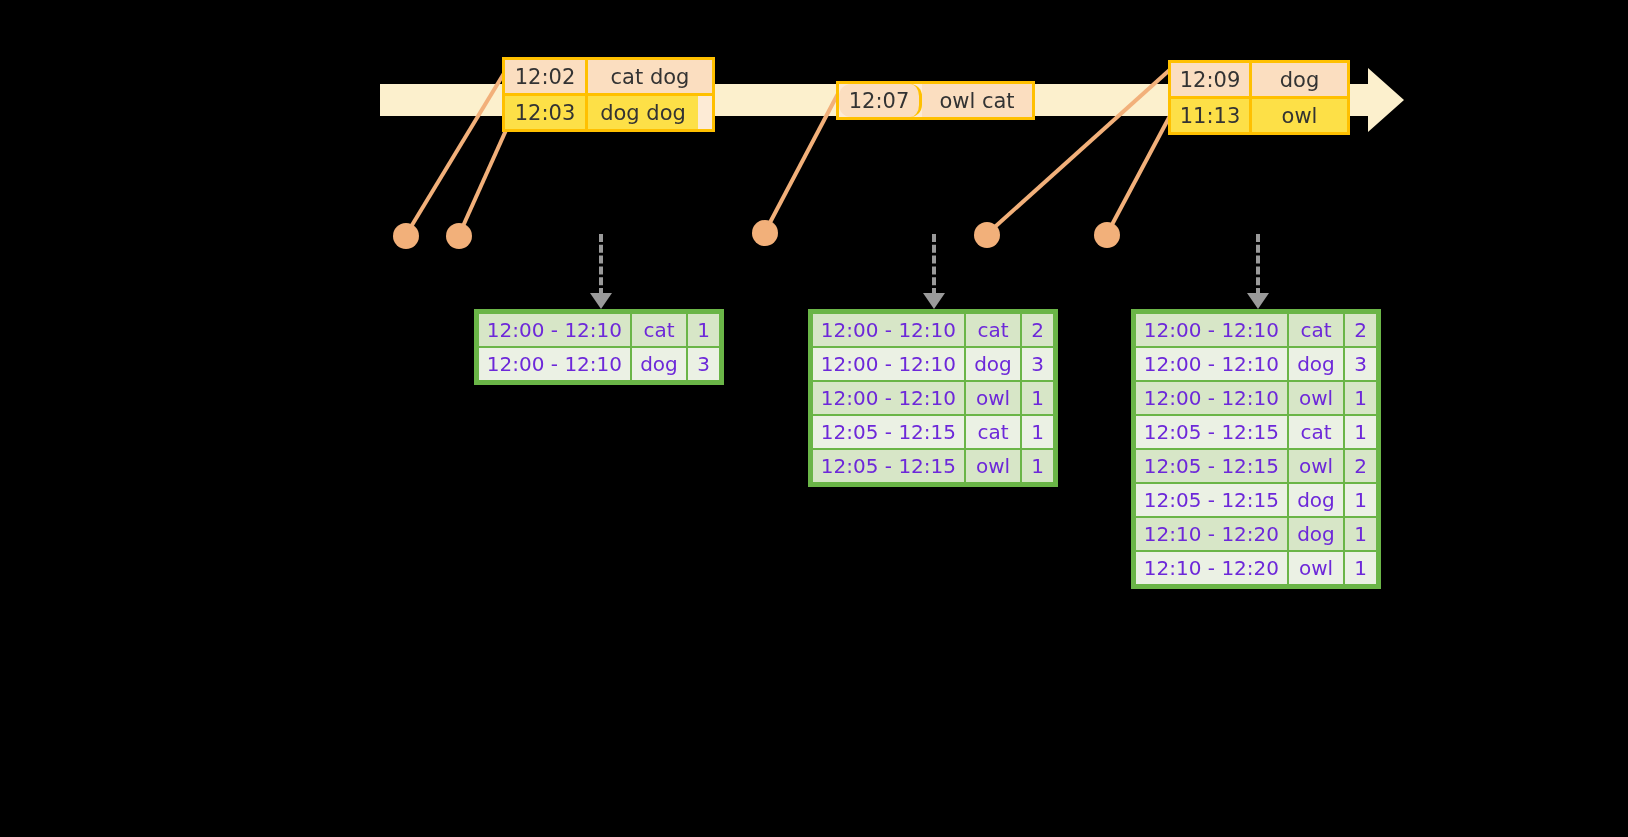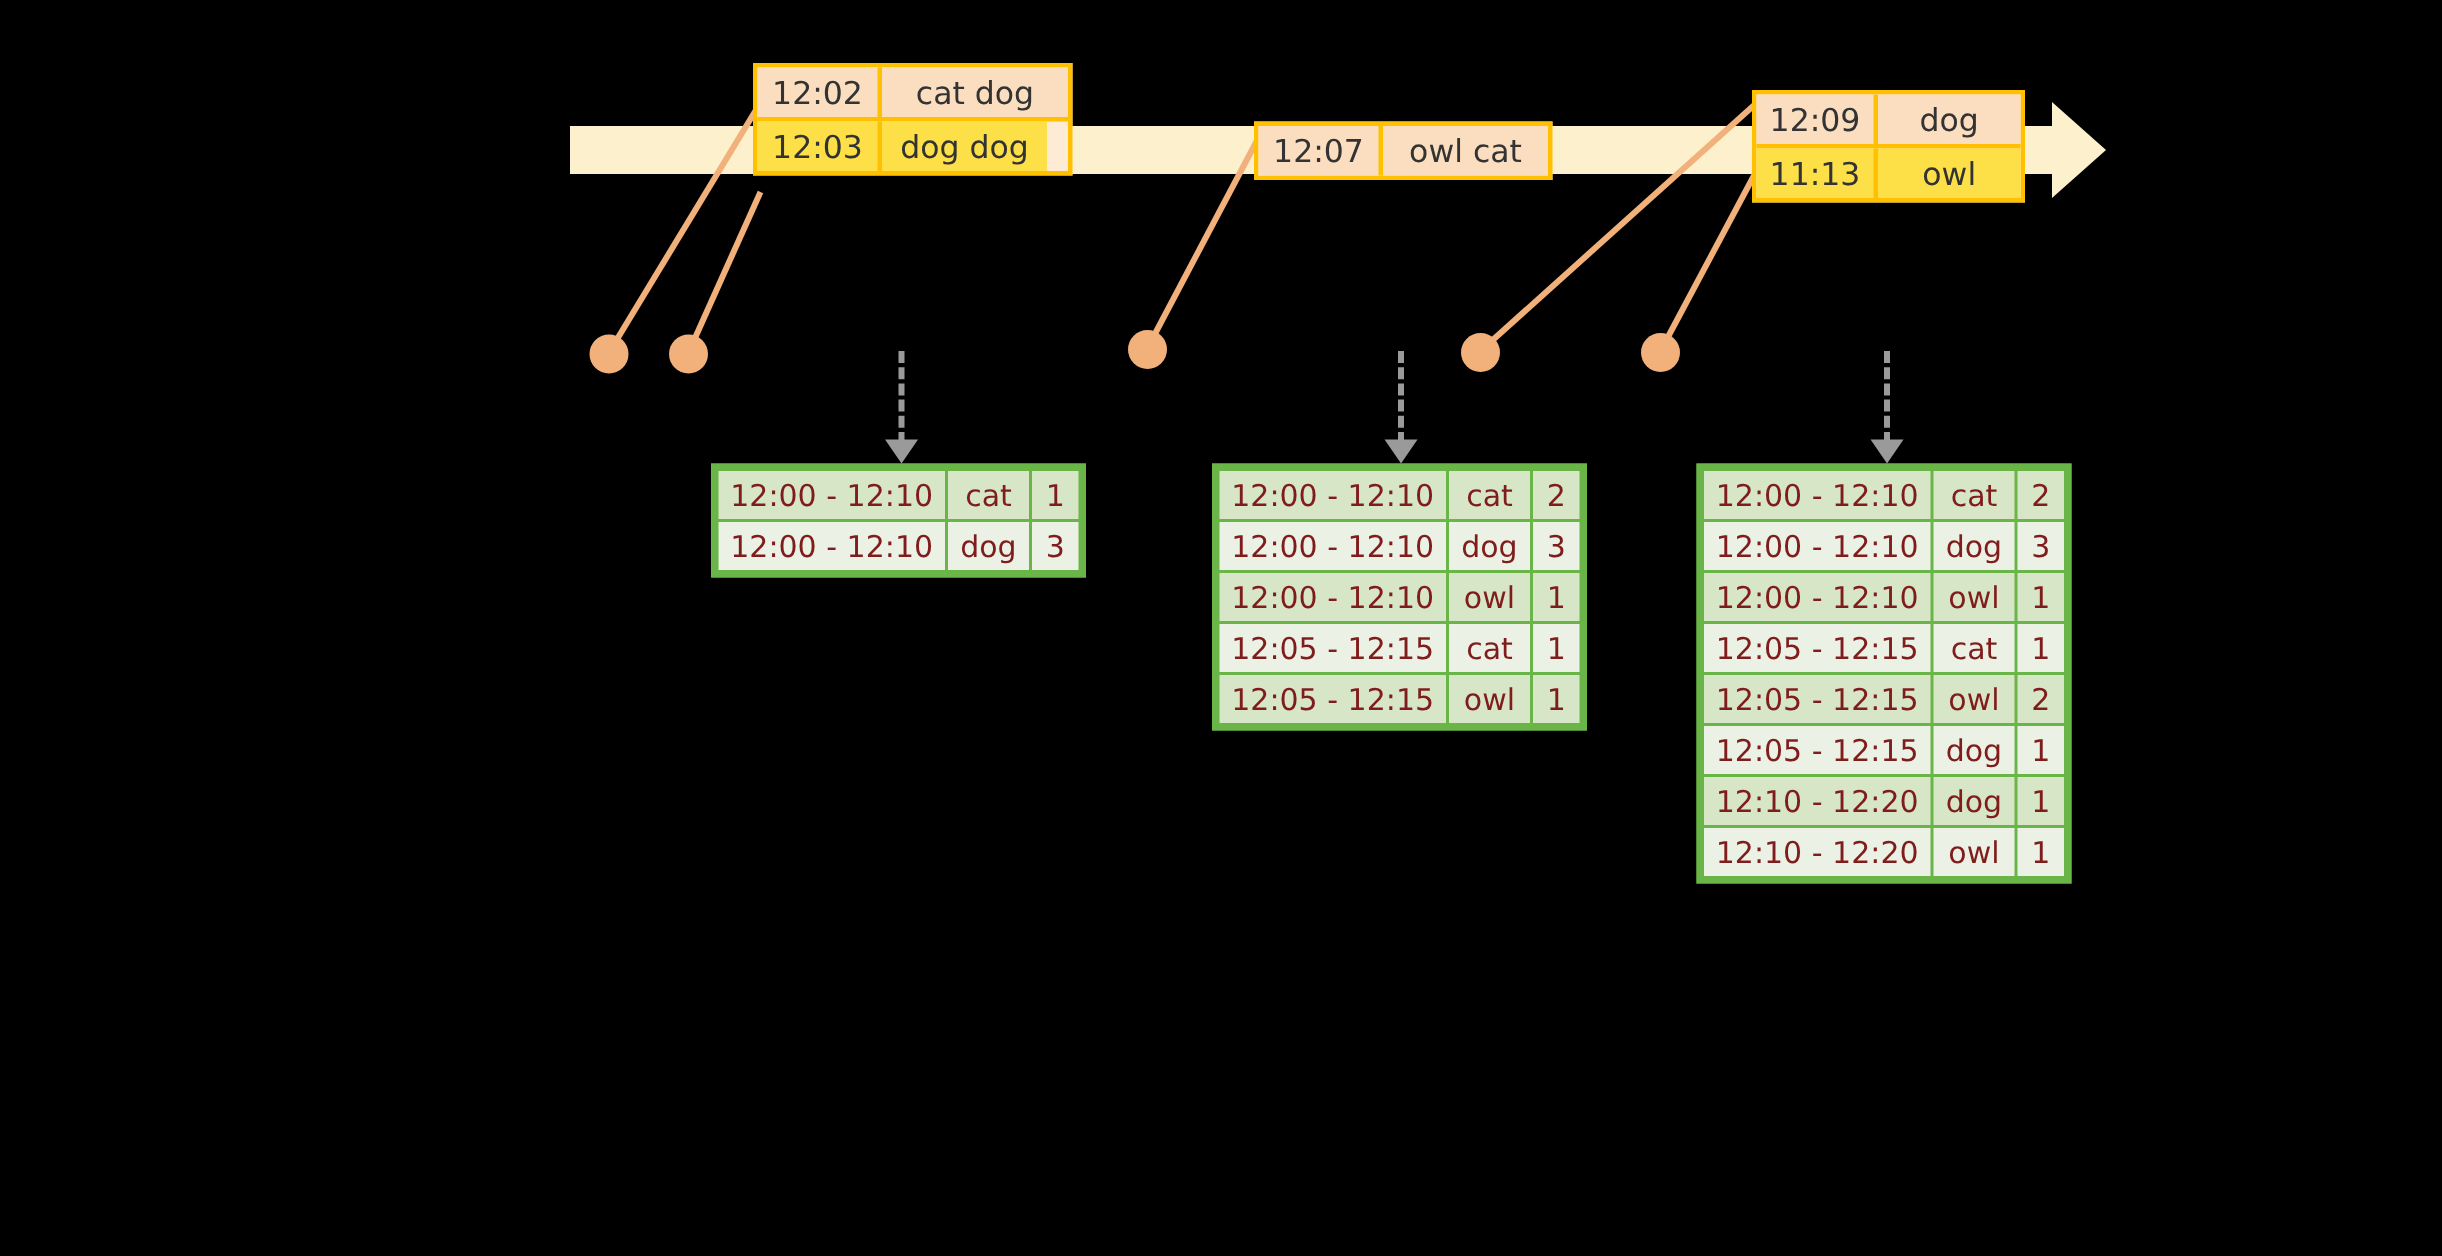--- a/index.html
+++ b/index.html
@@ -23,21 +23,21 @@
        height:33px;font-size:21px;color:#333;white-space:nowrap;}
   .evt .cell.time{border-right:3px solid #FFC000;}
   .evt .row.dark .cell{background:#FBDEC0;}
   .evt .row.light .cell{background:#fde047;}
 
   
   .tbl{position:absolute;border:4px solid #6AB547;background:#6AB547;
        box-sizing:border-box;}
   .tbl .trow{display:flex;}
   .tbl .tcell{display:flex;align-items:center;justify-content:center;
-       height:32px;font-size:20px;color:#7f1d1d;white-space:nowrap;
+       height:32px;font-size:20px;color:#6d28d9;white-space:nowrap;
        margin:1px;box-sizing:border-box;}
   .tbl .trow.d .tcell{background:#D7E6C7;}
   .tbl .trow.l .tcell{background:#EBF1E4;}
 
   
   .dash{position:absolute;width:0;border-left:4px dashed #9A9A9A;}
   .dashhead{position:absolute;width:0;height:0;
       border-left:11px solid transparent;border-right:11px solid transparent;
       border-top:16px solid #9A9A9A;}
 </style>
@@ -59,34 +59,34 @@
     </g>
     <g fill="#F2B07A">
       <circle cx="406" cy="236" r="13"></circle>
       <circle cx="459" cy="236" r="13"></circle>
       <circle cx="765" cy="233" r="13"></circle>
       <circle cx="987" cy="235" r="13"></circle>
       <circle cx="1107" cy="235" r="13"></circle>
     </g>
   </svg>
 
-  <div class="evt" style="left:502px;top:42px;">
+  <div class="evt" style="left:502px;top:57px;">
     <div class="row dark">
       <div class="cell time" style="width:80px;">12:02</div>
       <div class="cell payload" style="width:124px;">cat dog</div>
     </div>
     <div class="row light">
       <div class="cell time" style="width:80px;">12:03</div>
       <div class="cell payload" style="width:110px;">dog dog</div>
     </div>
   </div>
 
   <div class="evt" style="left:836px;top:81px;">
     <div class="row dark">
-      <div class="cell time" style="width:80px;">12:07</div>
+      <div class="cell time" style="width:80px;border-radius:12px;">12:07</div>
       <div class="cell payload" style="width:110px;">owl cat</div>
     </div>
   </div>
 
   <div class="evt" style="left:1168px;top:60px;">
     <div class="row dark">
       <div class="cell time" style="width:78px;">12:09</div>
       <div class="cell payload" style="width:95px;">dog</div>
     </div>
     <div class="row light">

